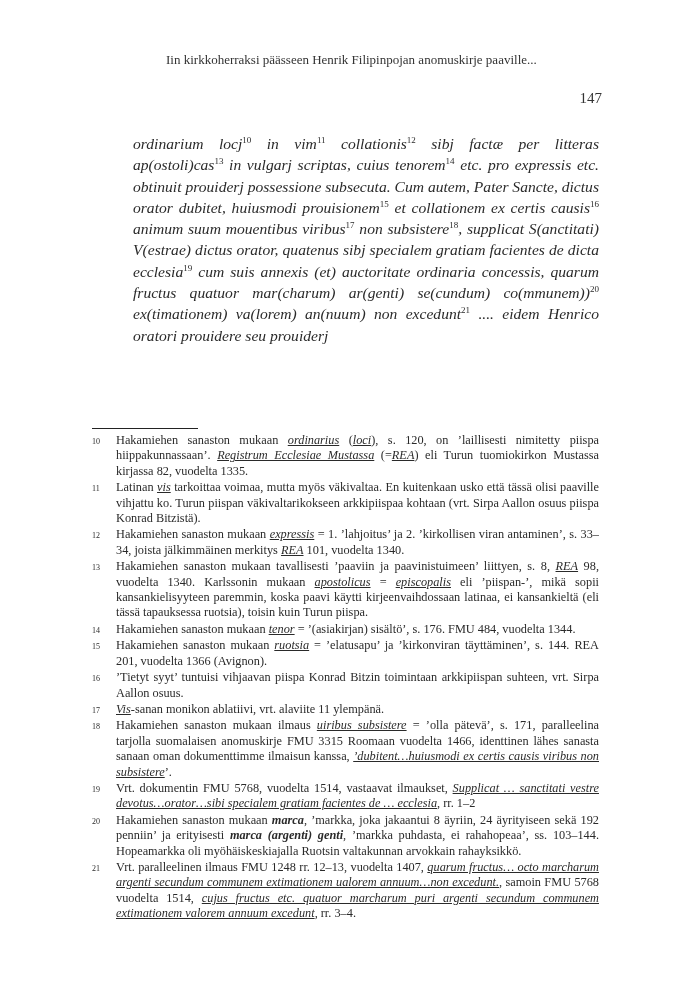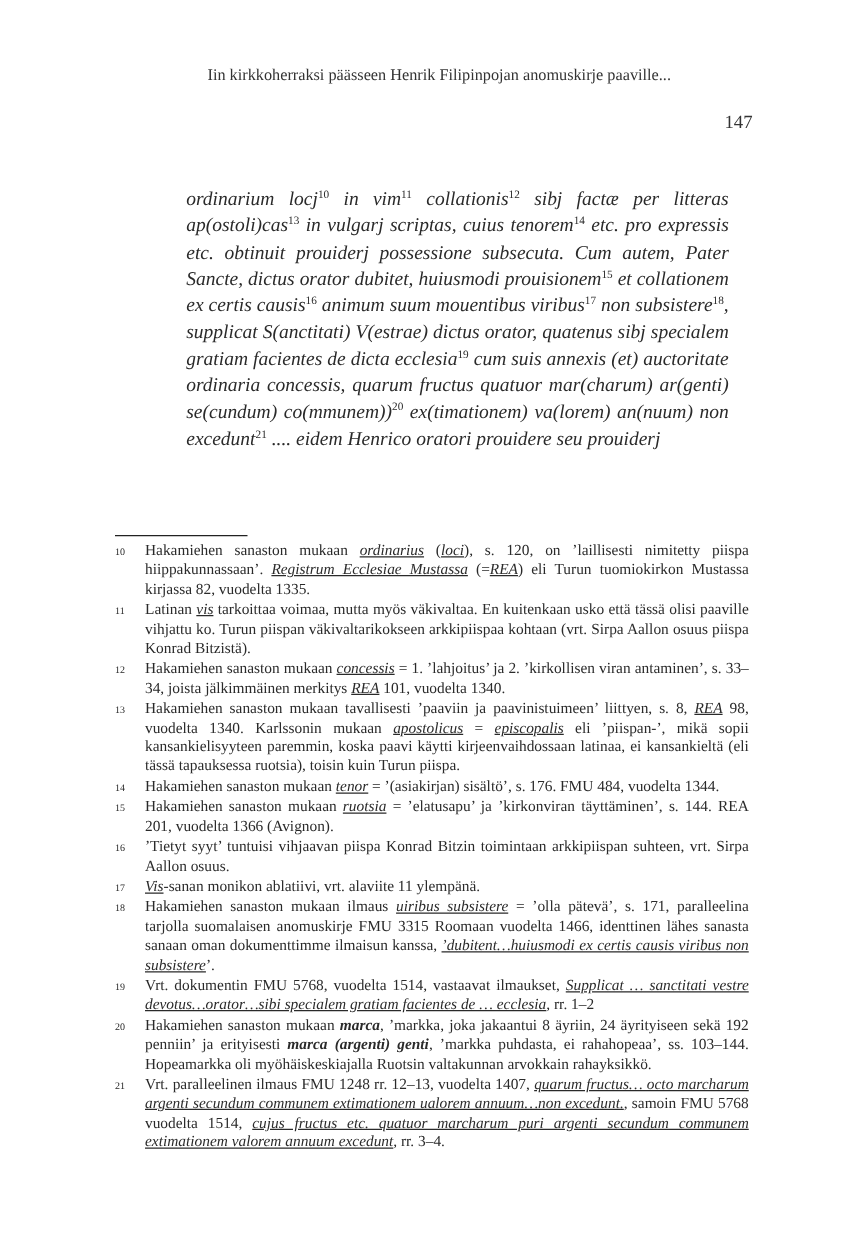--- a/index.html
+++ b/index.html
@@ -1,21 +1,21 @@
 <!DOCTYPE html>
 <html><head>
 <meta charset="utf-8">
 <style>
   html, body { margin: 0; padding: 0; background: #ffffff; }
   body { width: 692px; height: 1002px; position: relative; overflow: hidden; font-family: "Liberation Serif", serif; color: #222; }
   .running-head { position: absolute; left: 166px; top: 52px; width: 440px; font-size: 13px; color: #333; }
   .running-head .title { position: absolute; left: 0; top: 0; text-align: right; }
   .running-head .pageno { position: absolute; right: 4px; top: -2px; font-size: 15px; margin-top: 40px; }
   .main-text { position: absolute; left: 133px; top: 133px; width: 466px; font-size: 15.6px; line-height: 21.3px; font-style: italic; text-align: justify; color: #2a2a2a; }
-  .main-text p { margin: 16px; }
+  .main-text p { margin: 0; }
   sup { font-size: 9px; line-height: 0; vertical-align: 6px; font-style: normal; }
   .rule { position: absolute; left: 92px; top: 428px; width: 106px; border-top: 1px solid #222; }
   .footnotes { position: absolute; left: 92px; top: 433px; width: 507px; font-size: 12.3px; line-height: 15.4px; color: #2a2a2a; }
   .fn { position: relative; padding-left: 24px; text-align: justify; margin-bottom: 1px; }
   .fn .num { position: absolute; left: 0; top: 1px; font-size: 8px; }
   .fn i { font-style: italic; text-decoration: underline; }
   .fn b { font-style: italic; font-weight: bold; }
 </style>
 </head>
 <body>
@@ -27,21 +27,21 @@
 
 <div class="main-text">
   <p id="main-p"><span>ordinarium locj</span><sup>10</sup><span> in vim</span><sup>11</sup><span> collationis</span><sup>12</sup><span> sibj factæ per litteras ap(ostoli)cas</span><sup>13</sup><span> in vulgarj scriptas, cuius tenorem</span><sup>14</sup><span> etc. pro expressis etc. obtinuit prouiderj possessione subsecuta. Cum autem, Pater Sancte, dictus orator dubitet, huiusmodi prouisionem</span><sup>15</sup><span> et collationem ex certis causis</span><sup>16</sup><span> animum suum mouentibus viribus</span><sup>17</sup><span> non subsistere</span><sup>18</sup><span>, supplicat S(anctitati) V(estrae) dictus orator, quatenus sibj specialem gratiam facientes de dicta ecclesia</span><sup>19</sup><span> cum suis annexis (et) auctoritate ordinaria concessis, quarum fructus quatuor mar(charum) ar(genti) se(cundum) co(mmunem))</span><sup>20</sup><span> ex(timationem) va(lorem) an(nuum) non excedunt</span><sup>21</sup><span> .... eidem Henrico oratori prouidere seu prouiderj</span></p>
 </div>
 
 <div class="rule"></div>
 
 <div class="footnotes" id="footnotes">
     <div class="fn"><span class="num">10</span><span>Hakamiehen sanaston mukaan </span><i>ordinarius</i><span> (</span><i>loci</i><span>), s. 120, on ’laillisesti nimitetty piispa hiippakunnassaan’. </span><i>Registrum Ecclesiae Mustassa</i><span> (=</span><i>REA</i><span>) eli Turun tuomiokirkon Mustassa kirjassa 82, vuodelta 1335.</span></div>
     <div class="fn"><span class="num">11</span><span>Latinan </span><i>vis</i><span> tarkoittaa voimaa, mutta myös väkivaltaa. En kuitenkaan usko että tässä olisi paaville vihjattu ko. Turun piispan väkivaltarikokseen arkkipiispaa kohtaan (vrt. Sirpa Aallon osuus piispa Konrad Bitzistä).</span></div>
-    <div class="fn"><span class="num">12</span><span>Hakamiehen sanaston mukaan </span><i>concessis</i><span> = 1. ’lahjoitus’ ja 2. ’kirkollisen viran antaminen’, s. 33–34, joista jälkimmäinen merkitys </span><i>REA</i><span> 101, vuodelta 1340.</span></div>
+    <div class="fn"><span class="num">12</span><span>Hakamiehen sanaston mukaan </span><i>expressis</i><span> = 1. ’lahjoitus’ ja 2. ’kirkollisen viran antaminen’, s. 33–34, joista jälkimmäinen merkitys </span><i>REA</i><span> 101, vuodelta 1340.</span></div>
     <div class="fn"><span class="num">13</span><span>Hakamiehen sanaston mukaan tavallisesti ’paaviin ja paavinistuimeen’ liittyen, s. 8, </span><i>REA</i><span> 98, vuodelta 1340. Karlssonin mukaan </span><i>apostolicus</i><span> = </span><i>episcopalis</i><span> eli ’piispan-’, mikä sopii kansankielisyyteen paremmin, koska paavi käytti kirjeenvaihdossaan latinaa, ei kansankieltä (eli tässä tapauksessa ruotsia), toisin kuin Turun piispa.</span></div>
     <div class="fn"><span class="num">14</span><span>Hakamiehen sanaston mukaan </span><i>tenor</i><span> = ’(asiakirjan) sisältö’, s. 176. FMU 484, vuodelta 1344.</span></div>
     <div class="fn"><span class="num">15</span><span>Hakamiehen sanaston mukaan </span><i>ruotsia</i><span> = ’elatusapu’ ja ’kirkonviran täyttäminen’, s. 144. REA 201, vuodelta 1366 (Avignon).</span></div>
     <div class="fn"><span class="num">16</span><span>’Tietyt syyt’ tuntuisi vihjaavan piispa Konrad Bitzin toimintaan arkkipiispan suhteen, vrt. Sirpa Aallon osuus.</span></div>
     <div class="fn"><span class="num">17</span><i>Vis</i><span>-sanan monikon ablatiivi, vrt. alaviite 11 ylempänä.</span></div>
     <div class="fn"><span class="num">18</span><span>Hakamiehen sanaston mukaan ilmaus </span><i>uiribus subsistere</i><span> = ’olla pätevä’, s. 171, paralleelina tarjolla suomalaisen anomuskirje FMU 3315 Roomaan vuodelta 1466, identtinen lähes sanasta sanaan oman dokumenttimme ilmaisun kanssa, </span><i>’dubitent…huiusmodi ex certis causis viribus non subsistere</i><span>’.</span></div>
     <div class="fn"><span class="num">19</span><span>Vrt. dokumentin FMU 5768, vuodelta 1514, vastaavat ilmaukset, </span><i>Supplicat … sanctitati vestre devotus…orator…sibi specialem gratiam facientes de … ecclesia</i><span>, rr. 1–2</span></div>
     <div class="fn"><span class="num">20</span><span>Hakamiehen sanaston mukaan </span><b>marca</b><span>, ’markka, joka jakaantui 8 äyriin, 24 äyrityiseen sekä 192 penniin’ ja erityisesti </span><b>marca (argenti) genti</b><span>, ’markka puhdasta, ei rahahopeaa’, ss. 103–144. Hopeamarkka oli myöhäiskeskiajalla Ruotsin valtakunnan arvokkain rahayksikkö.</span></div>
     <div class="fn"><span class="num">21</span><span>Vrt. paralleelinen ilmaus FMU 1248 rr. 12–13, vuodelta 1407, </span><i>quarum fructus… octo marcharum argenti secundum communem extimationem ualorem annuum…non excedunt.</i><span>, samoin FMU 5768 vuodelta 1514, </span><i>cujus fructus etc. quatuor marcharum puri argenti secundum communem extimationem valorem annuum excedunt</i><span>, rr. 3–4.</span></div>
   </div>

